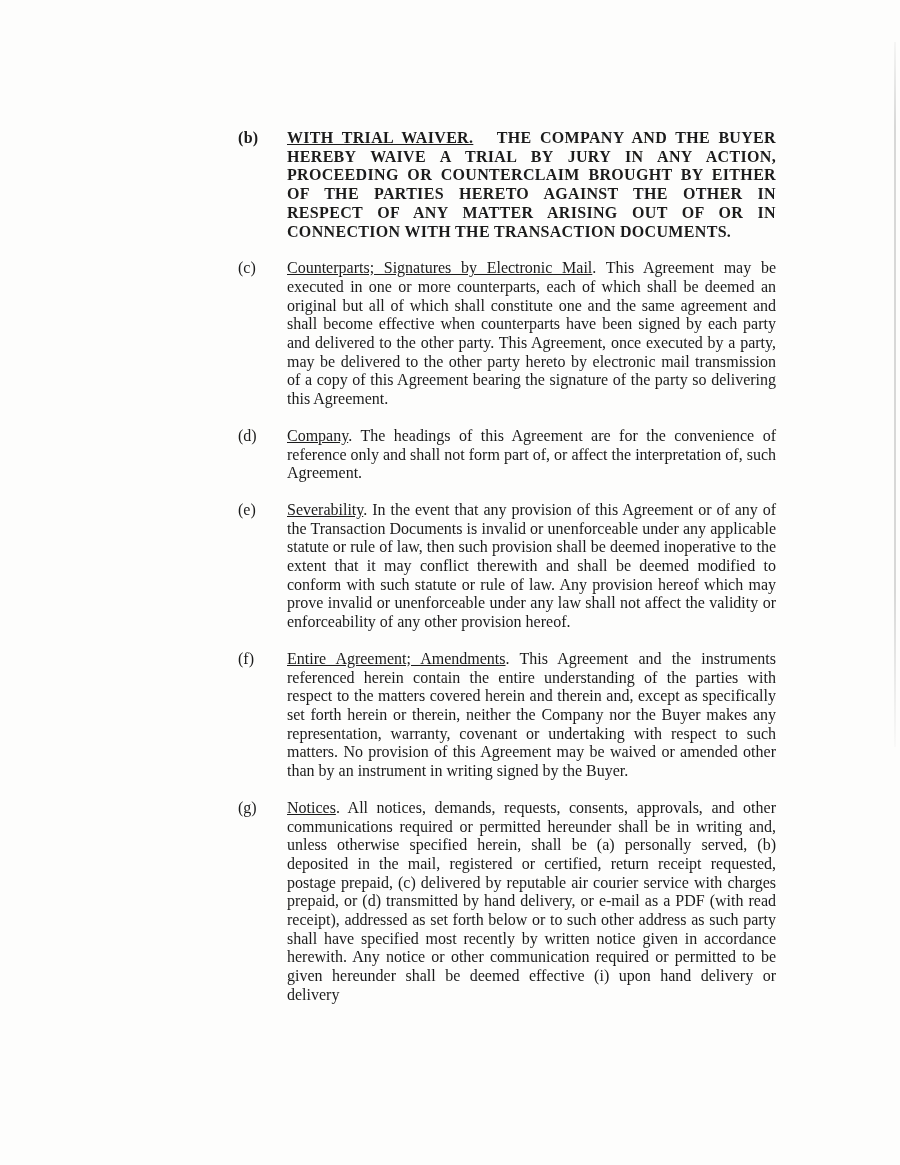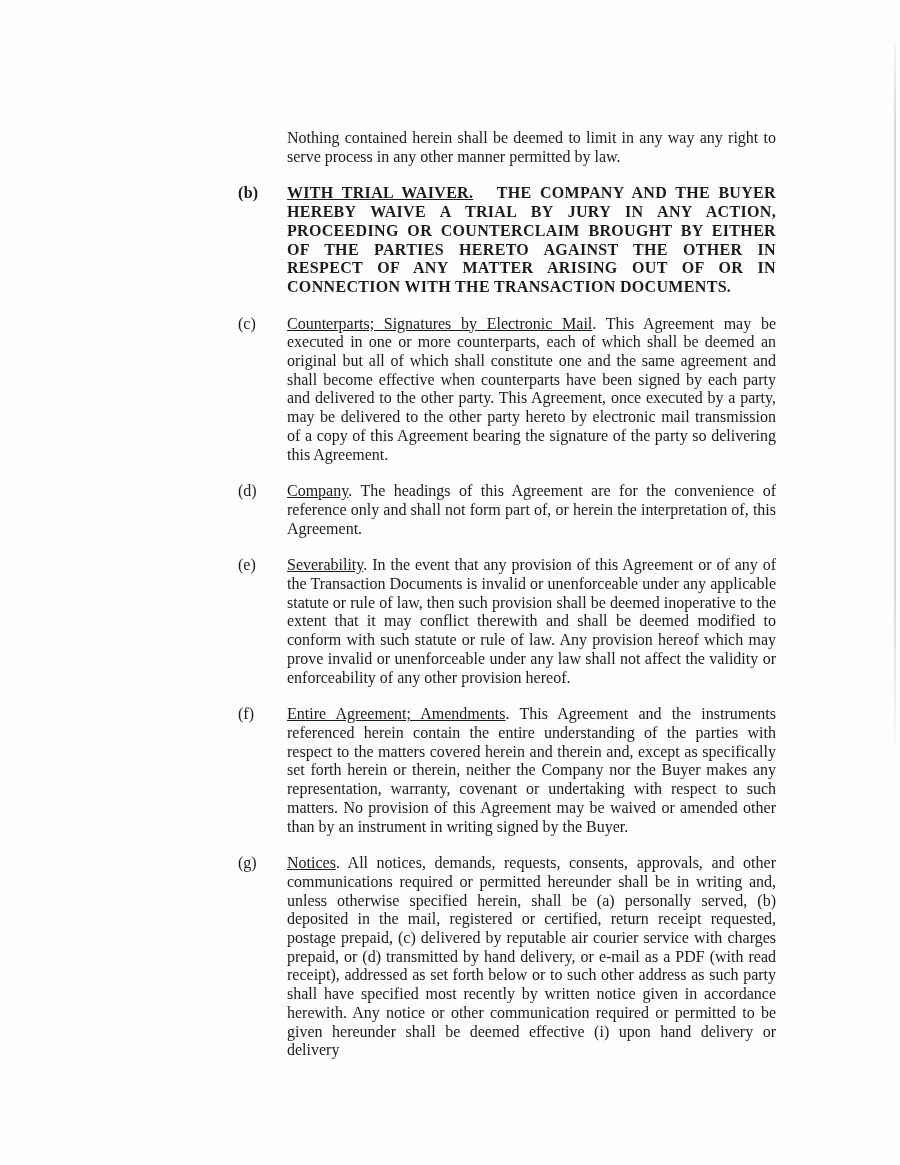--- a/index.html
+++ b/index.html
@@ -67,38 +67,34 @@
 </style>
 </head>
 <body>
 
 <div class="page">
 
   <div class="scan-line"></div>
 
   <div class="content">
 
-    <div class="para">
-      <div class="label-col"></div>
-      <div class="text-col">Nothing contained herein shall be deemed to limit in any way any right to serve process in any other manner permitted by law.</div>
-    </div>
 
     <div class="para sec-b">
       <div class="label-col">(b)</div>
       <div class="text-col"><span class="heading">WITH TRIAL WAIVER</span><span class="heading-sep">.</span> <span class="body-text">THE COMPANY AND THE BUYER HEREBY WAIVE A TRIAL BY JURY IN ANY ACTION, PROCEEDING OR COUNTERCLAIM BROUGHT BY EITHER OF THE PARTIES HERETO AGAINST THE OTHER IN RESPECT OF ANY MATTER ARISING OUT OF OR IN CONNECTION WITH THE TRANSACTION DOCUMENTS.</span></div>
     </div>
 
     <div class="para">
       <div class="label-col">(c)</div>
       <div class="text-col"><span class="heading">Counterparts; Signatures by Electronic Mail</span><span class="heading-sep">.</span> <span class="body-text">This Agreement may be executed in one or more counterparts, each of which shall be deemed an original but all of which shall constitute one and the same agreement and shall become effective when counterparts have been signed by each party and delivered to the other party. This Agreement, once executed by a party, may be delivered to the other party hereto by electronic mail transmission of a copy of this Agreement bearing the signature of the party so delivering this Agreement.</span></div>
     </div>
 
     <div class="para">
       <div class="label-col">(d)</div>
-      <div class="text-col"><span class="heading">Company</span><span class="heading-sep">.</span> <span class="body-text">The headings of this Agreement are for the convenience of reference only and shall not form part of, or herein the interpretation of, this Agreement.</span></div>
+      <div class="text-col"><span class="heading">Company</span><span class="heading-sep">.</span> <span class="body-text">The headings of this Agreement are for the convenience of reference only and shall not form part of, or affect the interpretation of, such Agreement.</span></div>
     </div>
 
     <div class="para">
       <div class="label-col">(e)</div>
       <div class="text-col"><span class="heading">Severability</span><span class="heading-sep">.</span> <span class="body-text">In the event that any provision of this Agreement or of any of the Transaction Documents is invalid or unenforceable under any applicable statute or rule of law, then such provision shall be deemed inoperative to the extent that it may conflict therewith and shall be deemed modified to conform with such statute or rule of law. Any provision hereof which may prove invalid or unenforceable under any law shall not affect the validity or enforceability of any other provision hereof.</span></div>
     </div>
 
     <div class="para">
       <div class="label-col">(f)</div>
       <div class="text-col"><span class="heading">Entire Agreement; Amendments</span><span class="heading-sep">.</span> <span class="body-text">This Agreement and the instruments referenced herein contain the entire understanding of the parties with respect to the matters covered herein and therein and, except as specifically set forth herein or therein, neither the Company nor the Buyer makes any representation, warranty, covenant or undertaking with respect to such matters. No provision of this Agreement may be waived or amended other than by an instrument in writing signed by the Buyer.</span></div>

